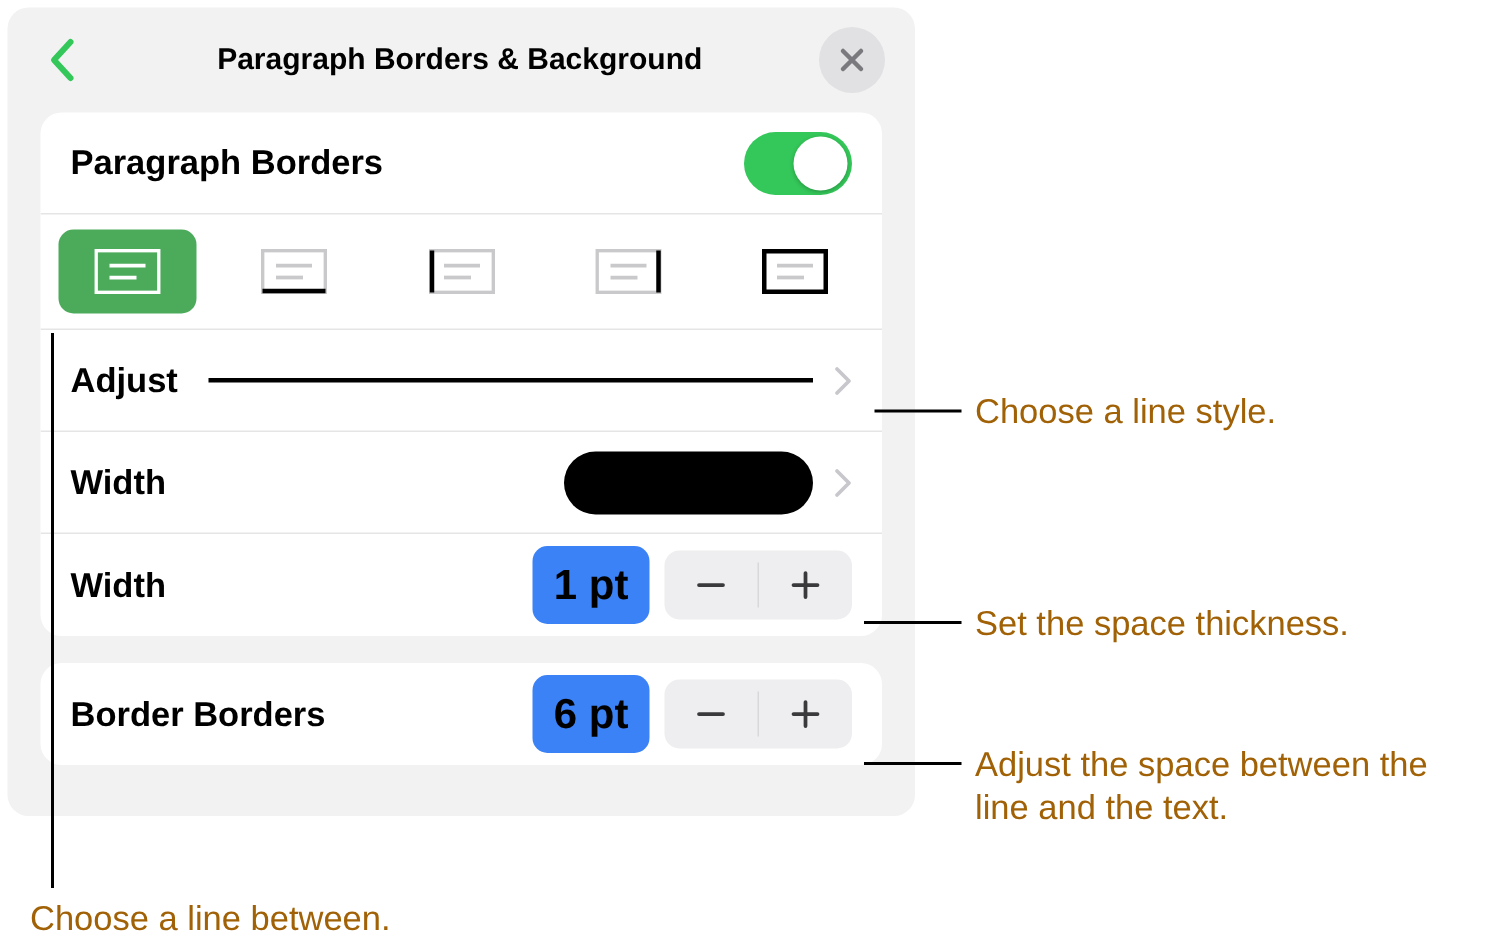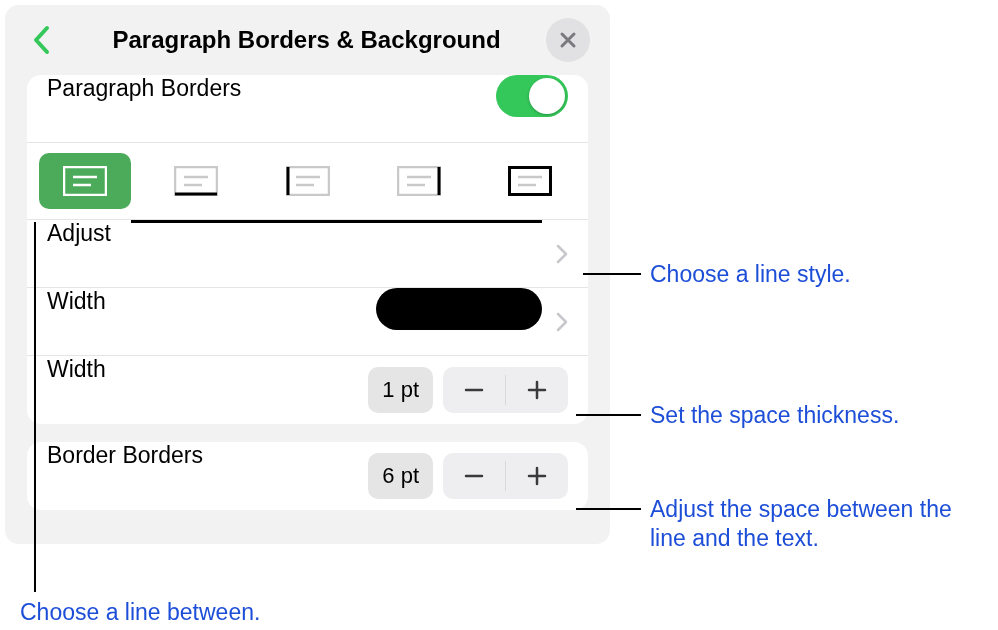--- a/index.html
+++ b/index.html
@@ -31,21 +31,21 @@
     width: 32px;
     height: 32px;
     display: flex;
     align-items: center;
     justify-content: center;
     cursor: pointer;
   }
   .title {
     flex: 1;
     text-align: center;
-    font-size: 24px;
+    font-size: 20px;
     font-weight: 600;
     padding-left: 10px;
   }
   .close-btn {
     width: 44px;
     height: 44px;
     border-radius: 50%;
     background: #e1e1e3;
     display: flex;
     align-items: center;
@@ -55,24 +55,26 @@
   .close-btn svg { display:block; }
 
   .card {
     background: #fff;
     margin: 0 22px 22px 22px;
     border-radius: 14px;
     overflow: hidden;
   }
   .row {
     display: flex;
+    align-items: center;
     min-height: 68px;
     padding: 0 20px;
     border-bottom: 1px solid #e5e5e7;
     position: relative;
+    font-weight: bold;
   }
   .row:last-child { border-bottom: none; }
   .row-label {
     font-size: 23px;
     color: #000;
   }
 
   
   .toggle {
     position: relative;
@@ -134,24 +136,24 @@
   }
 
   
   .stepper-wrap {
     display: flex;
     align-items: center;
     margin-left: auto;
     gap: 10px;
   }
   .stepper-value {
-    background: #e5e5e5;
+    background: #3b82f6;
     border-radius: 10px;
     padding: 10px 14px;
-    font-size: 22px;
+    font-size: 28px;
     min-width: 62px;
     text-align: center;
   }
   .stepper {
     display: flex;
     background: #eeeef0;
     border-radius: 10px;
     overflow: hidden;
     height: 46px;
   }
@@ -170,21 +172,21 @@
   .stepper .divider {
     width: 1px;
     background: #d8d8da;
     margin: 8px 0;
   }
 
   
   .callout {
     position: absolute;
     font-size: 23px;
-    color: #1d4ed8;
+    color: #a16207;
     line-height: 1.25;
   }
   .callout-line {
     position: absolute;
     background: #000;
     height: 1.5px;
   }
   .callout-line-v {
     position: absolute;
     background: #000;

